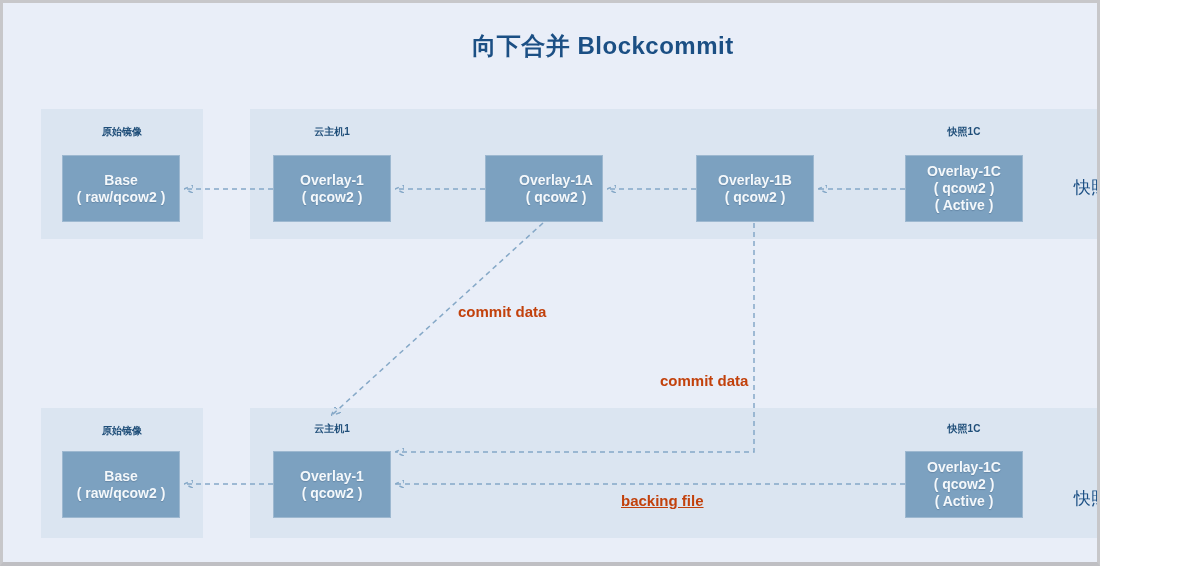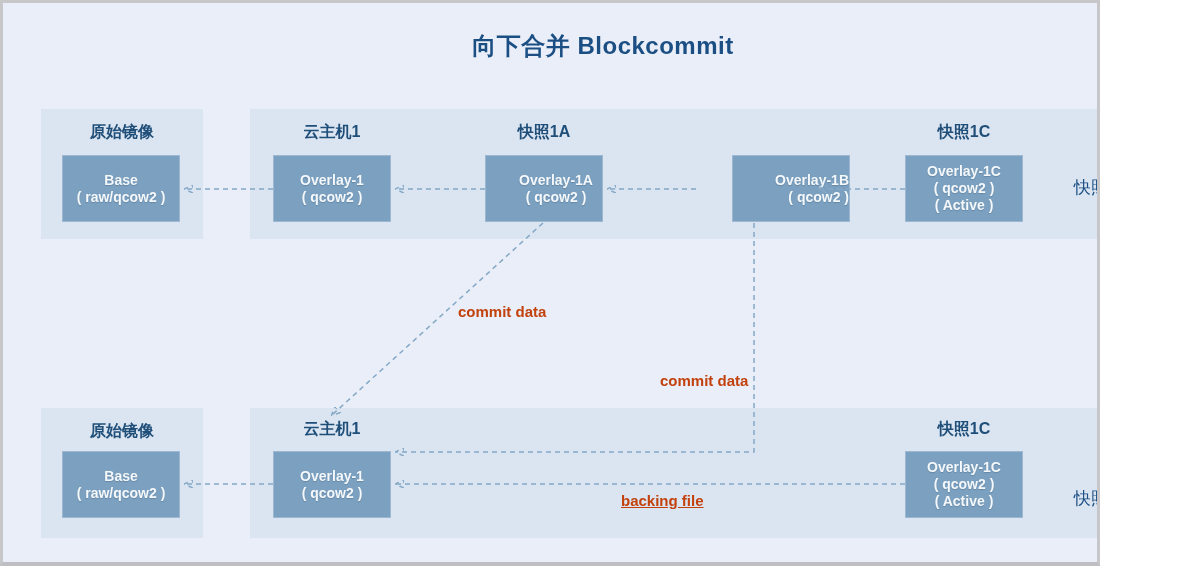--- a/index.html
+++ b/index.html
@@ -19,21 +19,21 @@
   }
   .panel{
     position:absolute;background:#dbe5f1;
   }
   .panel-origin-1{left:38px;top:106px;width:162px;height:130px;}
   .panel-main-1{left:247px;top:106px;width:910px;height:130px;}
   .panel-origin-2{left:38px;top:405px;width:162px;height:130px;}
   .panel-main-2{left:247px;top:405px;width:910px;height:130px;}
   .node-label{
     position:absolute;height:18px;line-height:18px;
-    text-align:center;font-size:16px;font-weight:bold;color:#1f4e79;
+    text-align:center;font-size:10px;font-weight:bold;color:#1f4e79;
   }
   .chain-label{
     position:absolute;height:24px;line-height:24px;
     text-align:center;font-size:17px;font-weight:normal;color:#1b4f84;
   }
   .node-box{
     position:absolute;width:118px;height:67px;
     background:#7ca1c0;border:1px solid #9db8d0;
     display:flex;flex-direction:column;align-items:center;justify-content:center;
     color:#f4f8fb;font-size:14px;font-weight:bold;line-height:17px;
@@ -63,27 +63,26 @@
     <span>Base</span>
     <span>( raw/qcow2 )</span>
   </div>
 
   <div class="node-label" style="left:250px;top:120px;width:158px;">云主机1</div>
   <div class="node-box" style="left:270px;top:152px;">
     <span>Overlay-1</span>
     <span>( qcow2 )</span>
   </div>
 
-  <div class="node-label" style="left:462px;top:120px;width:158px;">快照1A</div>
   <div class="node-box" style="left:482px;top:152px;padding-left:24px;">
     <span>Overlay-1A</span>
     <span>( qcow2 )</span>
   </div>
 
-  <div class="node-box" style="left:729px;top:152px;align-items:flex-end;">
+  <div class="node-box" style="left:693px;top:152px;">
     <span>Overlay-1B</span>
     <span>( qcow2 )</span>
   </div>
 
   <div class="node-label" style="left:882px;top:120px;width:158px;">快照1C</div>
   <div class="node-box" style="left:902px;top:152px;">
     <span>Overlay-1C</span>
     <span>( qcow2 )</span>
     <span>( Active )</span>
   </div>

